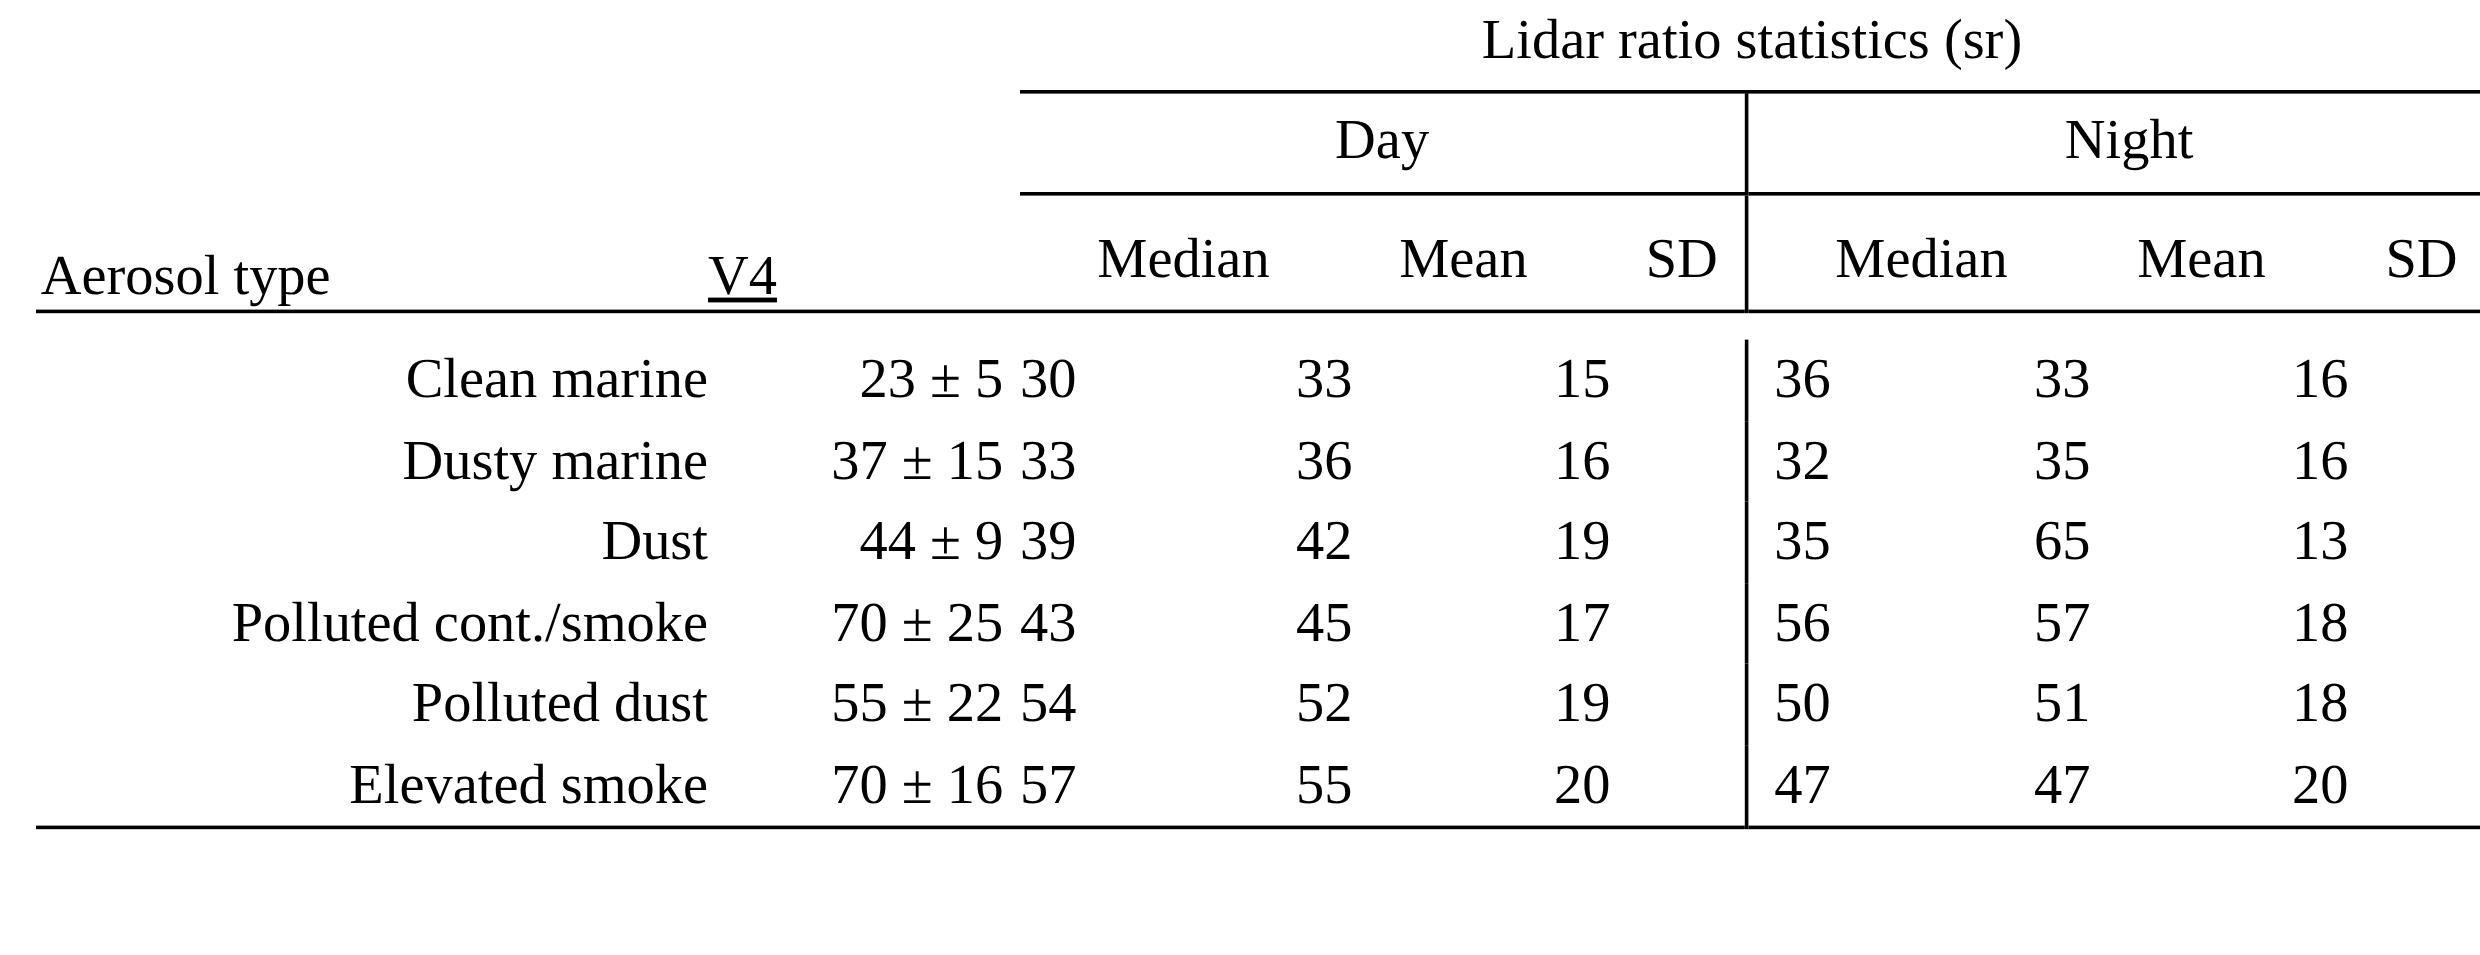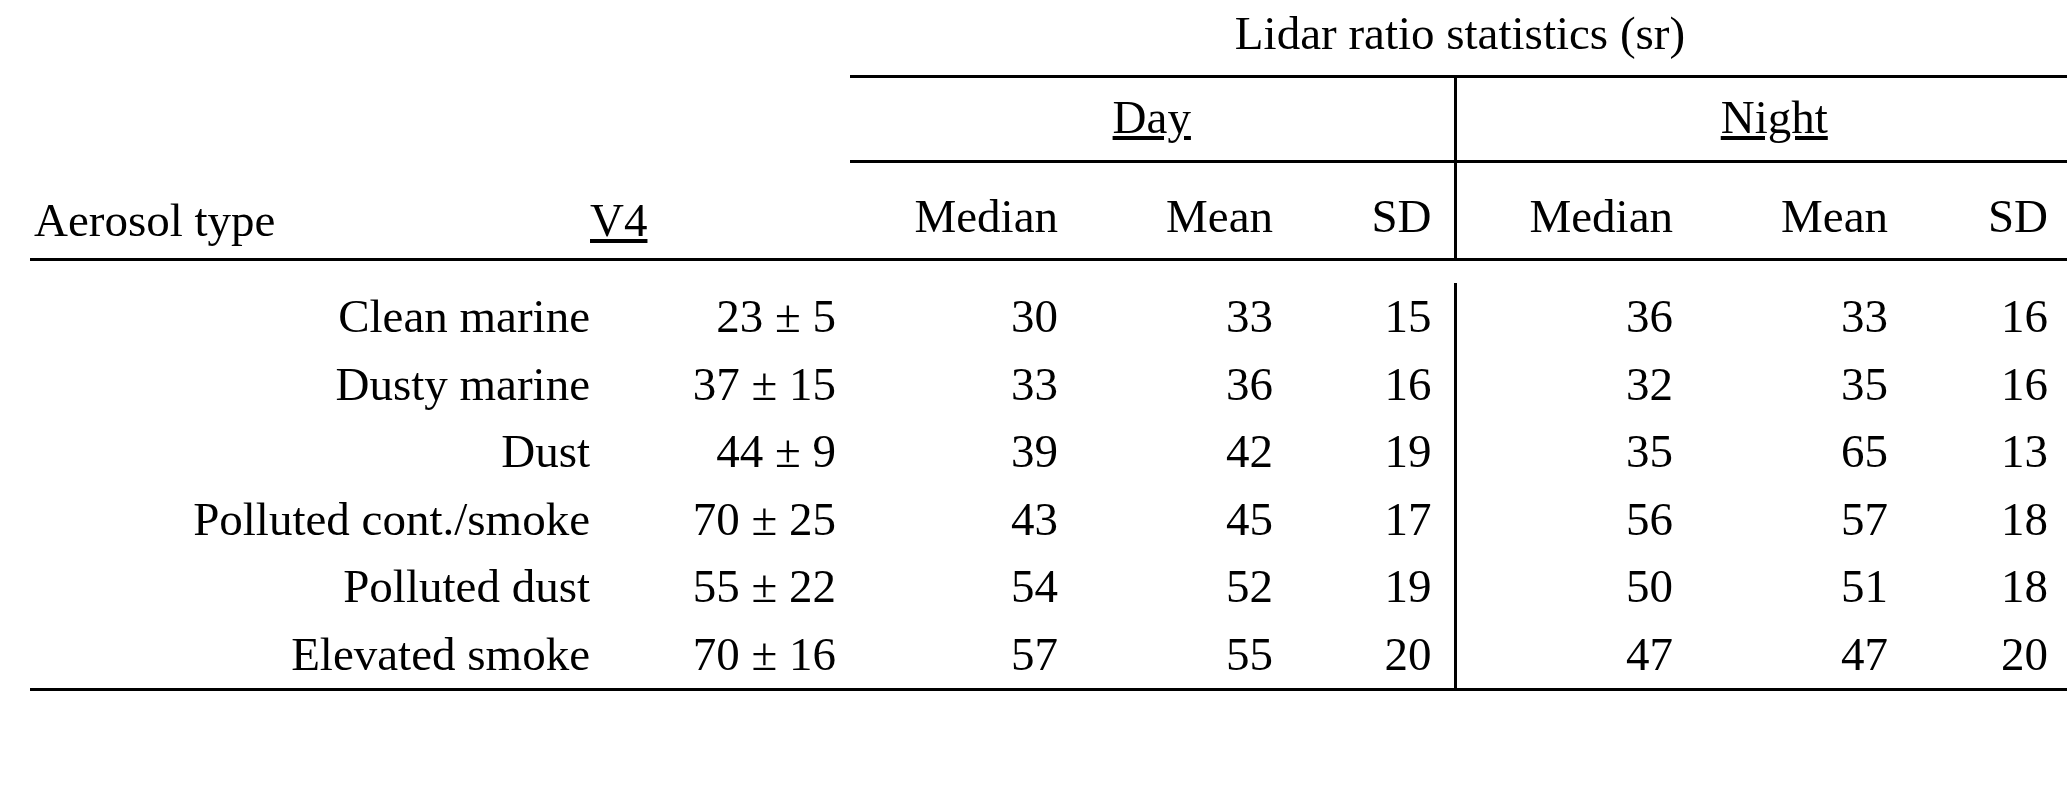--- a/index.html
+++ b/index.html
@@ -40,41 +40,39 @@
   col.c-nsd    { width: 160px; }
 
   th, td {
     padding: 0;
     font-weight: normal;
     vertical-align: bottom;
   }
 
   
   .hdr-top th {
-    padding-bottom: 10px;
   }
   th.aerosol-type {
     text-align: left;
     padding-left: 4px;
   }
   th.v4-head {
     text-align: left;
     padding-right: 14px;
     text-decoration: underline;
   }
   th.lidar-group {
     text-align: center;
     border-bottom: 3px solid #000;
     padding-bottom: 14px;
   }
 
   .hdr-mid th {
     padding-top: 12px;
     padding-bottom: 14px;
-    text-decoration: underline;
   }
   th.day-group {
     text-align: center;
     border-bottom: 3px solid #000;
   }
   th.night-group {
     text-align: center;
     border-bottom: 3px solid #000;
   }
 
@@ -117,21 +115,21 @@
   td.type-cell {
     text-align: right;
     padding-left: 4px;
   }
   td.v4-cell {
     text-align: right;
     padding-right: 14px;
     white-space: nowrap;
   }
   td.num {
-    text-align: right;
+    text-align: left;
     padding-right: 22px;
   }
   td.pm {
     letter-spacing: 0;
     margin-top: 28px;
   }
 </style>
 </head>
 <body>
 

